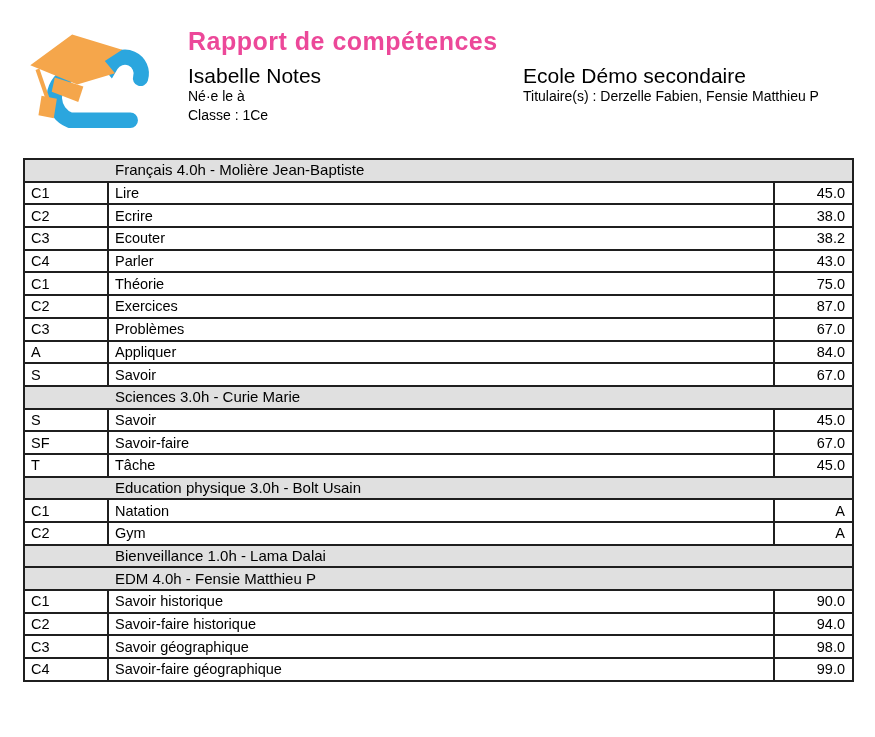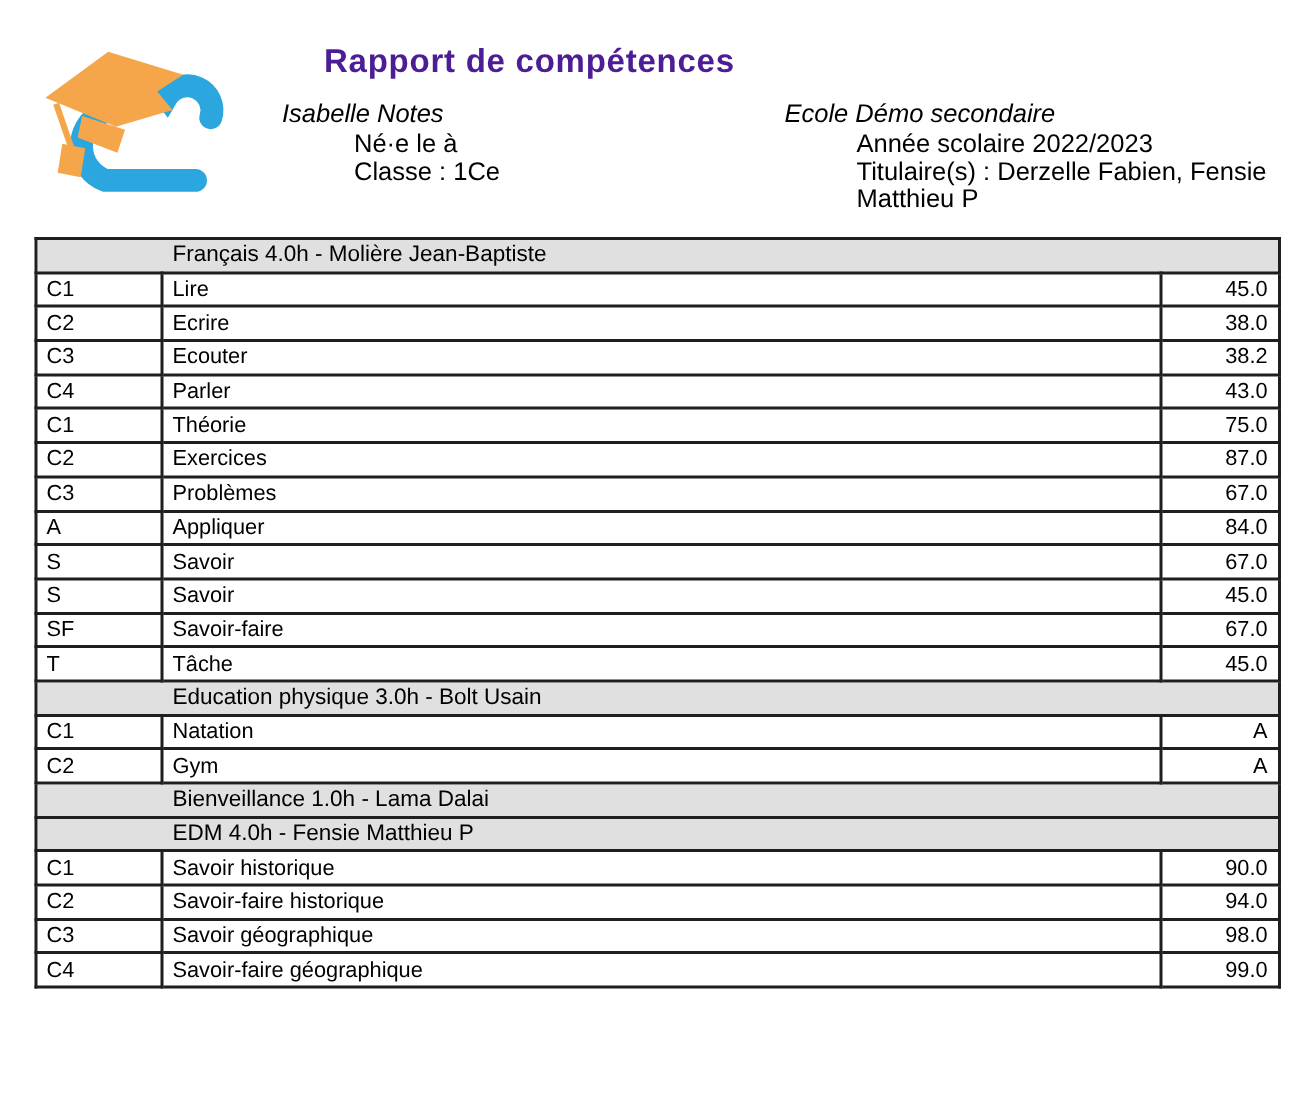--- a/index.html
+++ b/index.html
@@ -25,48 +25,45 @@
     width: 148px;
     height: 118px;
   }
   .header-text {
     position: absolute;
     left: 188px;
     top: 24px;
     width: 670px;
   }
   .report-title {
-    font-size: 22px;
+    font-size: 25px;
     font-weight: bold;
-    color: #4c1d95;
+    color: #ec4899;
     line-height: 34px;
     letter-spacing: 0.5px;
     white-space: nowrap;
-    margin-left: 28px;
   }
   .header-cols {
     display: flex;
     margin-top: 7px;
   }
   .student-block {
     width: 335px;
   }
   .school-block {
     width: 332px;
   }
   .block-main-line {
-    font-size: 17px;
+    font-size: 21px;
     line-height: 21px;
     margin-bottom: 1px;
-    font-style: italic;
   }
   .block-sub-line {
-    font-size: 17px;
+    font-size: 14px;
     line-height: 18.5px;
-    margin-left: 48px;
   }
   .report-table {
     position: absolute;
     left: 23px;
     top: 158px;
     width: 829px;
     border-collapse: collapse;
     table-layout: fixed;
     border-radius: 21px;
   }
@@ -112,21 +109,20 @@
   <div class="header-text">
     <div class="report-title">Rapport de compétences</div>
     <div class="header-cols">
       <div class="student-block">
         <div class="block-main-line">Isabelle Notes</div>
         <div class="block-sub-line">Né·e le à</div>
         <div class="block-sub-line">Classe : 1Ce</div>
       </div>
       <div class="school-block">
         <div class="block-main-line">Ecole Démo secondaire</div>
-        <div class="block-sub-line">Année scolaire 2022/2023</div>
         <div class="block-sub-line">Titulaire(s) : Derzelle Fabien, Fensie Matthieu P</div>
       </div>
     </div>
   </div>
 
   <table class="report-table">
     <colgroup>
       <col class="c-code">
         <col class="c-label">
         <col class="c-grade">
@@ -174,20 +170,23 @@
           <td class="code-cell">A</td>
           <td class="label-cell">Appliquer</td>
           <td class="grade-cell">84.0</td>
         </tr>
         <tr>
           <td class="code-cell">S</td>
           <td class="label-cell">Savoir</td>
           <td class="grade-cell">67.0</td>
         </tr>
         <tr>
+          <td colspan="3" class="section-cell">Sciences 3.0h - Curie Marie</td>
+        </tr>
+        <tr>
           <td class="code-cell">S</td>
           <td class="label-cell">Savoir</td>
           <td class="grade-cell">45.0</td>
         </tr>
         <tr>
           <td class="code-cell">SF</td>
           <td class="label-cell">Savoir-faire</td>
           <td class="grade-cell">67.0</td>
         </tr>
         <tr>

